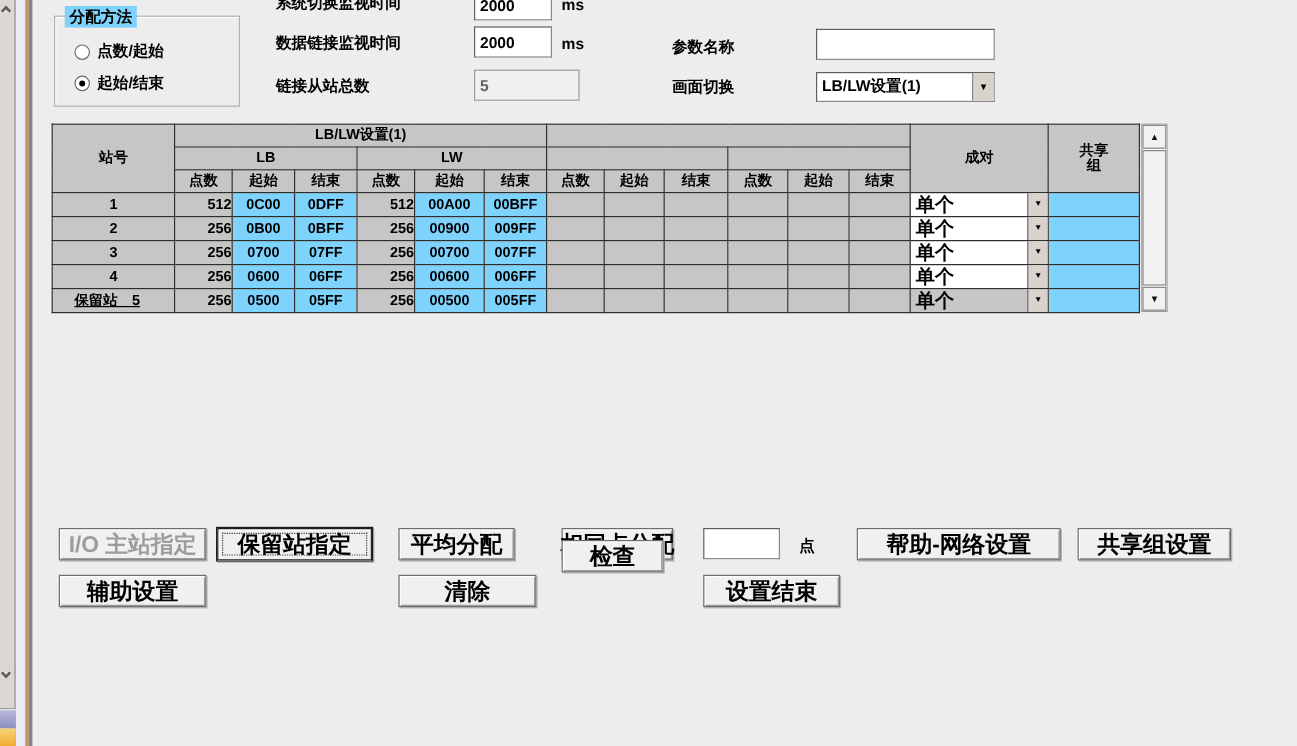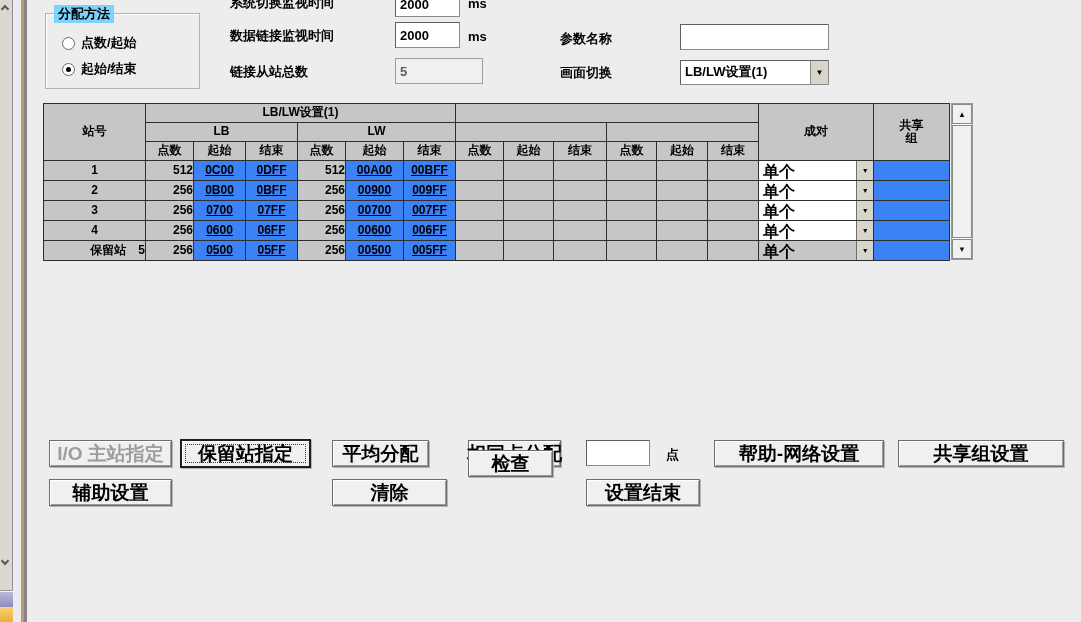--- a/index.html
+++ b/index.html
@@ -42,25 +42,25 @@
   .combo-text{flex:1;font-size:13px;font-weight:bold;padding:2px 0 0 4px;white-space:nowrap;overflow:hidden;}
   .combo-btn{width:18px;background:#d8d4cc;border-left:1px solid #8a8a8a;display:flex;align-items:center;justify-content:center;font-size:8px;color:#000;}
 
   
   table.grid{position:absolute;left:43px;top:103px;border-collapse:collapse;table-layout:fixed;width:906px;}
   table.grid th, table.grid td{border:1px solid #2e2e2e;padding:0;font-size:12px;font-weight:bold;overflow:hidden;vertical-align:middle;line-height:1.1;}
   table.grid th{background:#c6c6c6;text-align:center;}
   tr.hrow{height:19px;}
   tr.drow{height:20px;}
   td.g{background:#c6c6c6;}
-  td.w{background:#3b82f6;text-decoration:underline;}
+  td.w{background:#7dd3fc;}
   td.num{text-align:right;padding-right:5px;}
   td.cen{text-align:center;}
   td.station{background:#c6c6c6;text-align:center;}
-  tr.reserved td.station{text-align:right;padding-left:18px;}
+  tr.reserved td.station{text-align:left;padding-left:18px;text-decoration:underline;}
   th.share-h{white-space:pre-line;line-height:1.15;}
   .pair-combo{display:flex;align-items:stretch;height:19px;background:#fff;}
   tr.reserved .pair-combo{background:#c6c6c6;}
   .pair-text{flex:1;font-size:16px;font-weight:bold;padding:2px 0 0 4px;}
   .pair-btn{width:17px;background:#d8d4cc;border-left:1px solid #6e6e6e;display:flex;align-items:center;justify-content:center;font-size:7px;}
 
   
   .sbar{left:951px;top:103px;width:22px;height:157px;background:#ffffff;border:1px solid #9a9a9a;}
   .sb-btn{position:absolute;left:0;width:20px;height:20px;background:#f1f1f1;border:1px solid #8a8a8a;display:flex;align-items:center;justify-content:center;font-size:8px;color:#111;}
   .sb-up{top:0;}
@@ -292,20 +292,20 @@
     <div class="sb-btn sb-down">▼</div>
   </div>
 
   <button class="btn btn-dis" style="left:49px;top:440px;width:123px;">I/O 主站指定</button>
   <button class="btn btn-focus" style="left:180px;top:439px;width:131px;height:29px;text-align:right;">保留站指定</button>
   <button class="btn" style="left:332px;top:440px;width:97px;">平均分配</button>
   <button class="btn" style="left:468px;top:440px;width:93px;">相同点分配</button>
   <input class="abs sunken" style="left: 586px; top: 440px; width: 64px; height: 26px;" value="">
   <span class="abs lbl" style="left:666px;top:446px;">点</span>
   <button class="btn" style="left:714px;top:440px;width:170px;">帮助-网络设置</button>
-  <button class="btn" style="left:898px;top:440px;width:166px;">共享组设置</button>
+  <button class="btn" style="left:898px;top:440px;width:128px;">共享组设置</button>
 
   <button class="btn" style="left:49px;top:479px;width:123px;">辅助设置</button>
   <button class="btn" style="left:332px;top:479px;width:115px;">清除</button>
   <button class="btn" style="left:468px;top:450px;width:85px;">检查</button>
   <button class="btn" style="left:586px;top:479px;width:114px;">设置结束</button>
 
 </div>
 
 </body></html>

